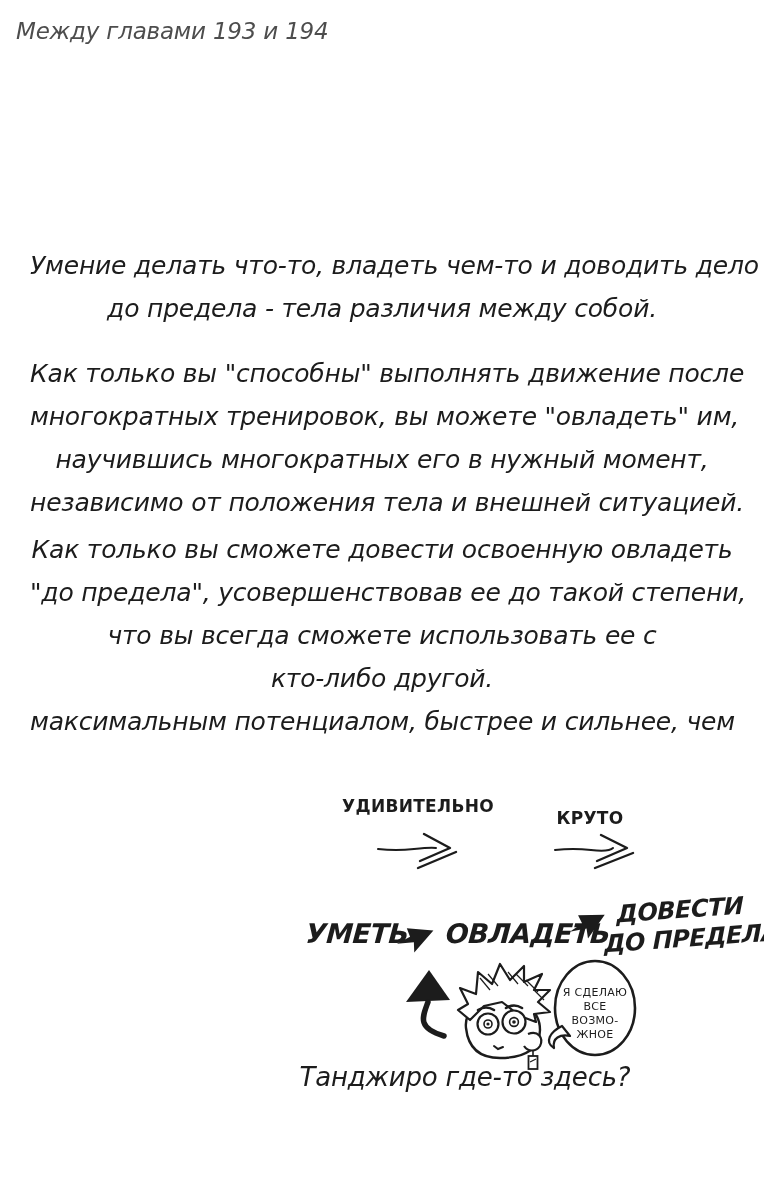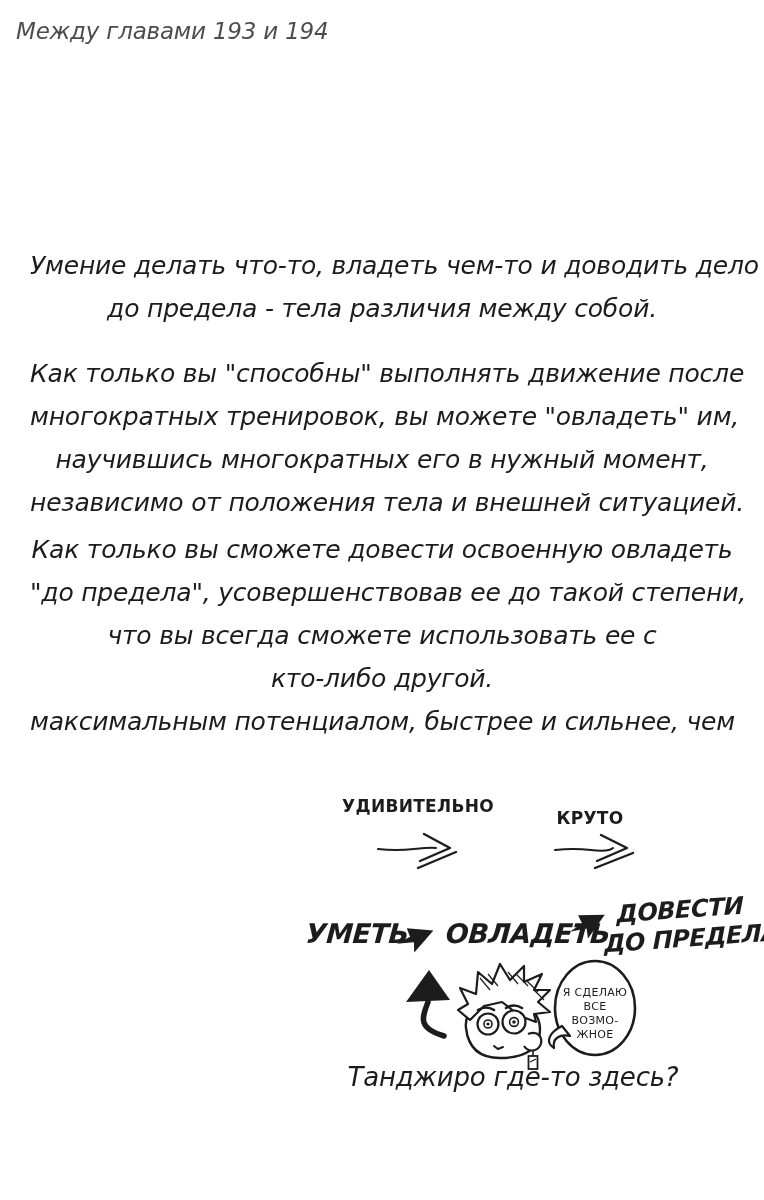--- a/index.html
+++ b/index.html
@@ -165,13 +165,13 @@
   <svg width="96" height="110" viewBox="0 0 96 110">
     <ellipse cx="53" cy="52" rx="40" ry="47" fill="#ffffff" stroke="#1c1c1c" stroke-width="2.6"></ellipse>
     <path d="M20,70 C8,76 2,86 12,92 C10,82 18,78 28,80 Z" fill="#ffffff" stroke="#1c1c1c" stroke-width="2.2" stroke-linejoin="round"></path>
     <text x="53" y="40" text-anchor="middle" class="bubble-text">Я СДЕЛАЮ</text>
     <text x="53" y="54" text-anchor="middle" class="bubble-text">ВСЕ</text>
     <text x="53" y="68" text-anchor="middle" class="bubble-text">ВОЗМО-</text>
     <text x="53" y="82" text-anchor="middle" class="bubble-text">ЖНОЕ</text>
   </svg>
 </div>
 
-<div class="abs caption" style="left:295px; top:1062px; width:340px;margin-left:48px;">Танджиро где-то здесь?</div>
+<div class="abs caption" style="left:295px; top:1062px; width:340px;">Танджиро где-то здесь?</div>
 
 </body></html>

